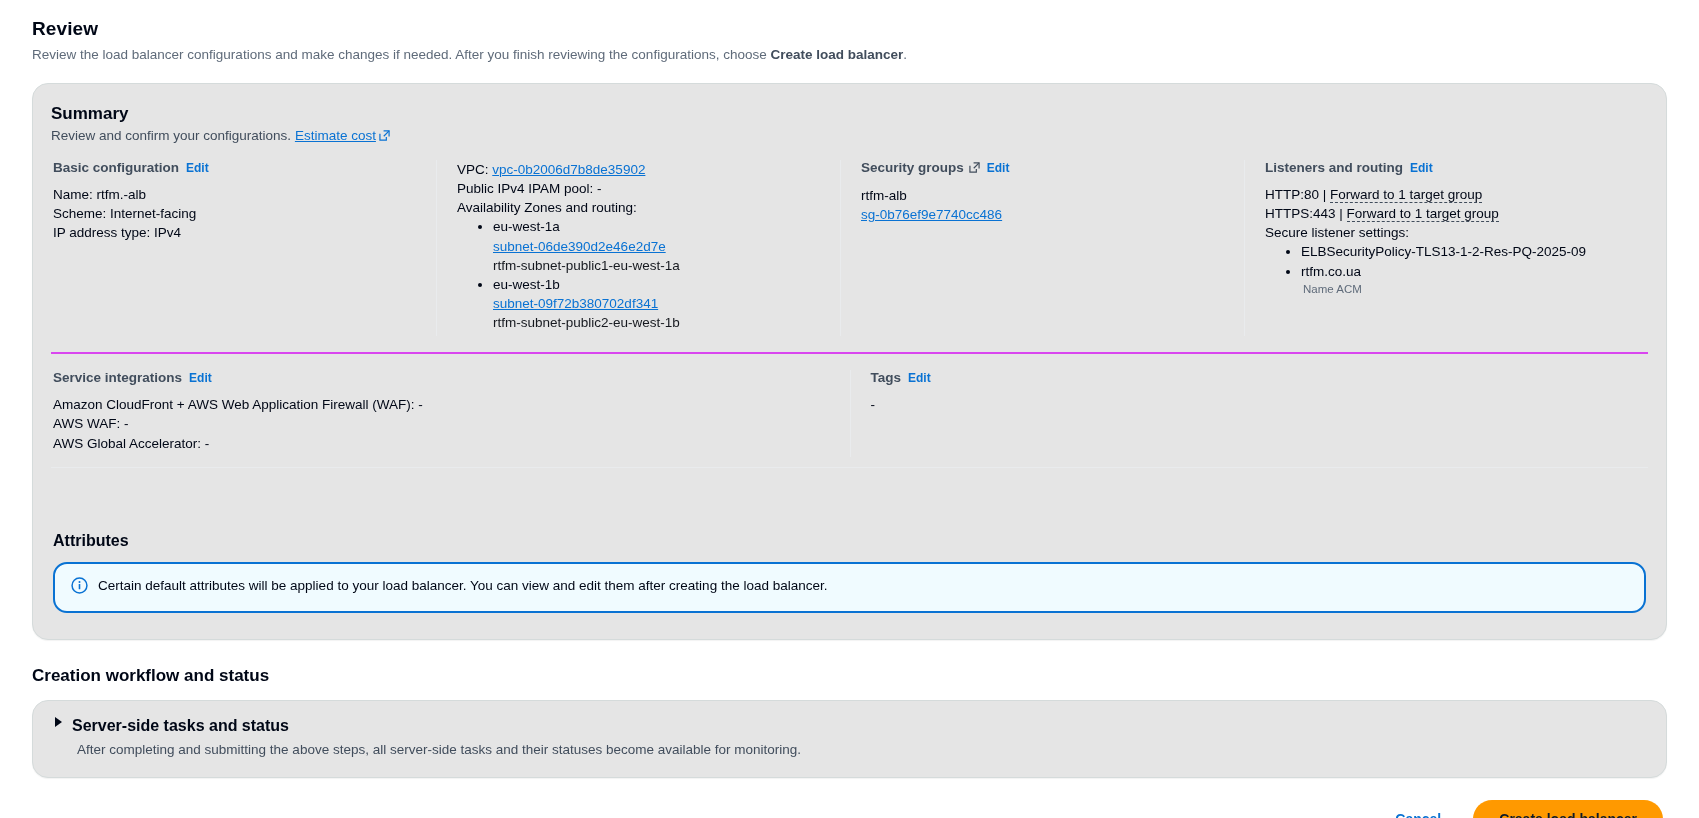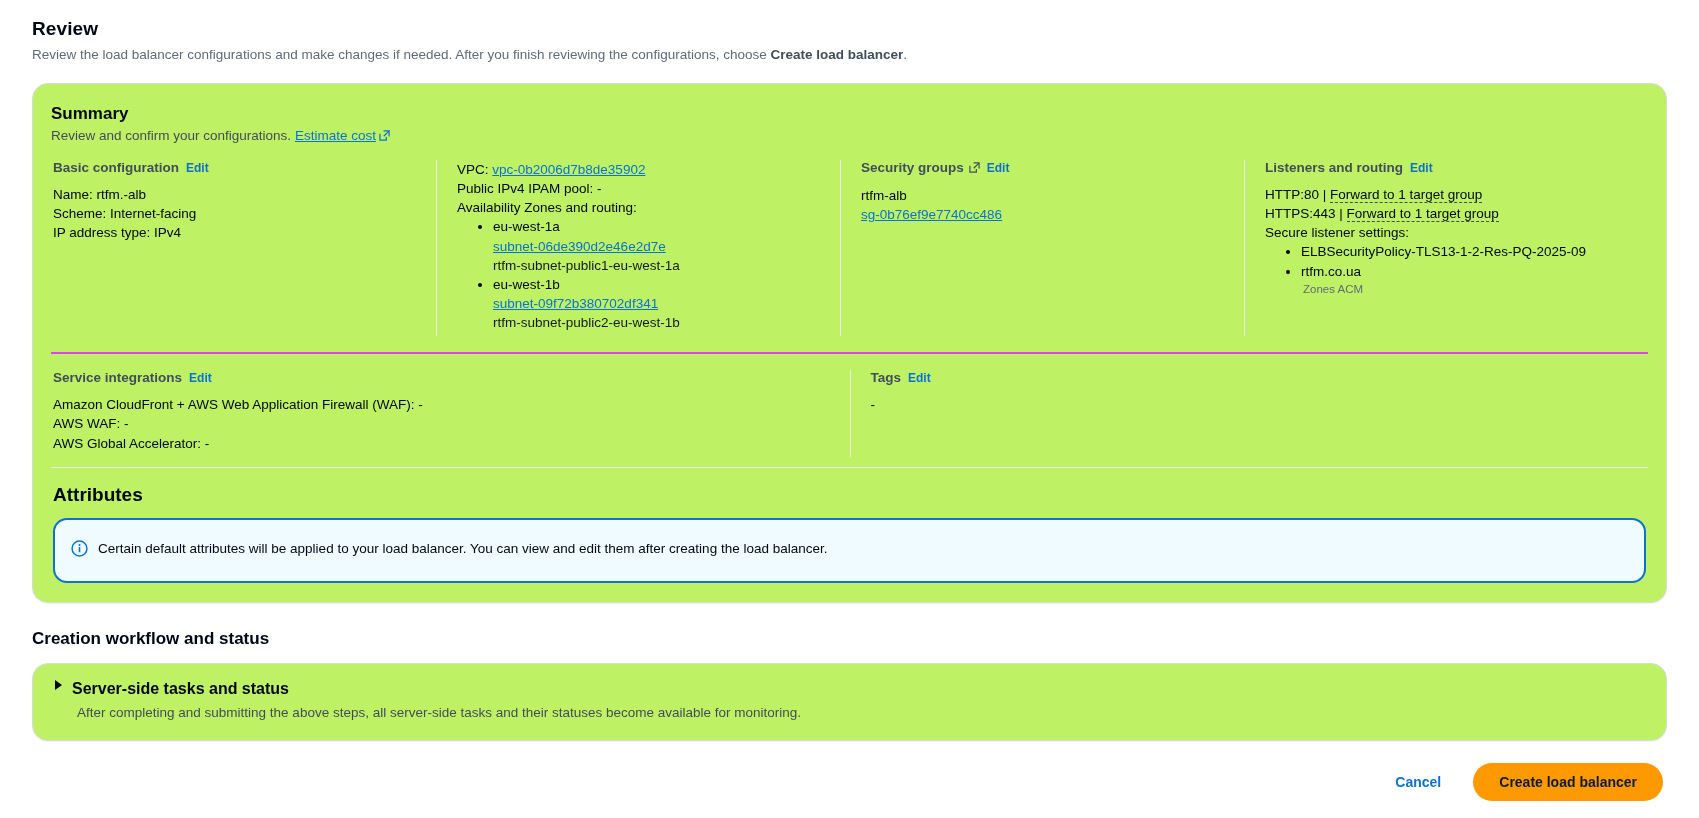--- a/index.html
+++ b/index.html
@@ -30,21 +30,21 @@
     color: #5f6b7a;
     margin-bottom: 18px;
     line-height: 1.4;
   }
   .page-desc b { color: #414d5c; font-weight: bold; }
 
   
   .card {
     border: 1px solid #d5dbdb;
     border-radius: 16px;
-    background: #bef264;
+    background: #e5e5e5;
     box-shadow: 0 1px 1px rgba(0,7,22,0.05);
   }
   .summary-card { padding: 20px 18px 18px 18px; }
 
   .card-title {
     font-size: 17px;
     font-weight: bold;
     color: #000716;
     margin: 0 0 4px 0;
   }
@@ -134,35 +134,36 @@
   .cols2 {
     display: flex;
     border-bottom: 1px solid #e9ebed;
     padding: 16px 0 10px 0;
   }
   .cols2 .col { flex: 1 1 50%; }
 
   
   .attr-wrap { padding-top: 16px; }
   .attr-title {
-    font-size: 19px;
+    font-size: 16px;
     font-weight: bold;
     color: #000716;
     margin-bottom: 12px;
     padding-left: 2px;
+    margin-top: 48px;
   }
   .alert {
     border: 2px solid #0972d3;
     background: #f0fbff;
     border-radius: 14px;
-    padding: 20px 16px;
+    padding: 13px 16px;
     display: flex;
     align-items: flex-start;
     gap: 10px;
-    margin: 1px 2px;
+    margin: 8px 2px;
   }
   .alert-text {
     font-size: 13.5px;
     color: #000716;
     line-height: 1.35;
   }
 
   
   .section-title {
     font-size: 17px;
@@ -305,21 +306,21 @@
         <div class="kv">
           <span>HTTPS:443 | </span><span class="dotted">Forward to 1 target group</span>
         </div>
         <div class="kv">Secure listener settings:</div>
         <ul class="az-list">
           <li>
             <span>ELBSecurityPolicy-TLS13-1-2-Res-PQ-2025-09</span>
           </li>
           <li>
             <span>rtfm.co.ua</span>
-            <div class="small-note">Zones ACM</div>
+            <div class="small-note">Name ACM</div>
           </li>
         </ul>
       </div>
 
     </div>
 
     <div class="cols2">
 
       <div class="col">
         <div class="col-head">

